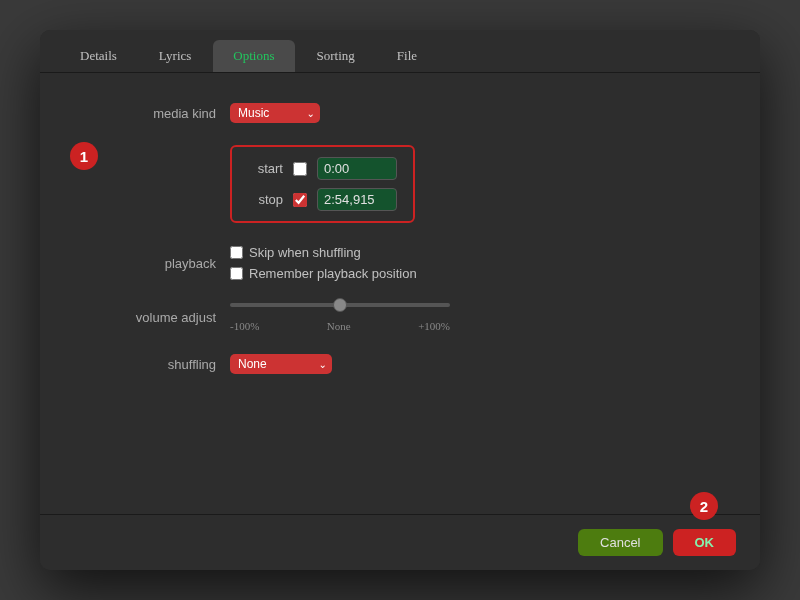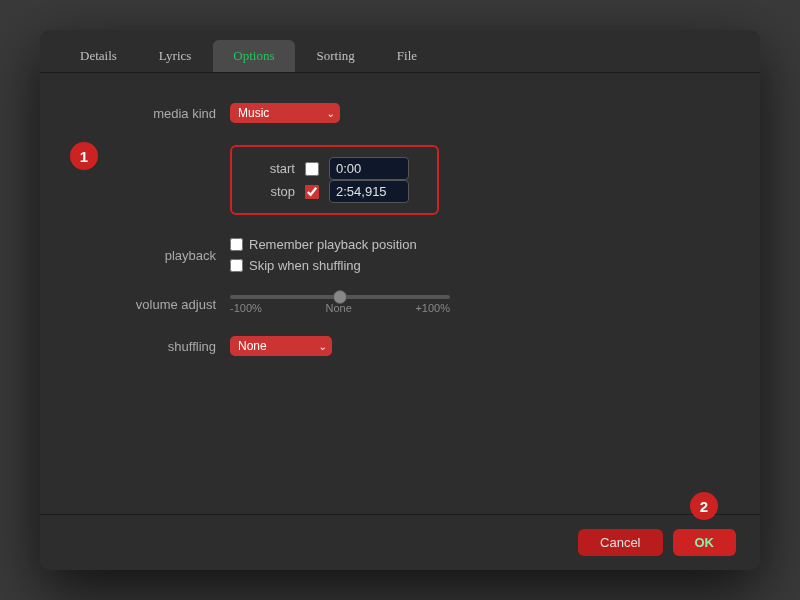--- a/index.html
+++ b/index.html
@@ -83,42 +83,42 @@
       display: inline-flex;
       align-items: center;
     }
 
     .media-kind-select {
       appearance: none;
       background: #cc3333;
       color: #ffffff;
       border: none;
       border-radius: 5px;
-      padding: 3px 36px 3px 8px;
+      padding: 3px 16px 3px 8px;
       font-size: 12px;
       cursor: pointer;
       outline: none;
     }
 
     .select-arrow {
       position: absolute;
       right: 5px;
       pointer-events: none;
       color: white;
       font-size: 10px;
     }
 
     
     .start-stop-box {
       border: 2px solid #cc2222;
       border-radius: 6px;
-      padding: 10px 28px;
-      display: flex;
-      flex-direction: column;
-      gap: 0;
+      padding: 10px 16px;
+      display: flex;
+      flex-direction: column;
+      gap: 8px;
       background: #2d2d2d;
     }
 
     .time-row {
       display: flex;
       align-items: center;
       gap: 10px;
     }
 
     .time-label {
@@ -129,21 +129,21 @@
     }
 
     .time-checkbox {
       width: 14px;
       height: 14px;
       accent-color: #cc3333;
       cursor: pointer;
     }
 
     .time-input {
-      background: #0f172a;
+      background: #14532d;
       border: 1px solid #555;
       border-radius: 4px;
       color: #e0e0e0;
       padding: 3px 6px;
       font-size: 13px;
       width: 80px;
       outline: none;
     }
 
     
@@ -218,21 +218,22 @@
       border-radius: 50%;
       background: #888888;
       cursor: pointer;
       border: 1px solid #555;
     }
 
     .volume-labels {
       display: flex;
       justify-content: space-between;
       width: 220px;
-      margin-top: 3px;
+      margin-top: 13px;
+      font-family: Liberation Serif, serif;
     }
 
     .volume-label-text {
       font-size: 11px;
       color: #888;
     }
 
     
     .equalizer-select {
       appearance: none;
@@ -259,21 +260,21 @@
     .btn {
       padding: 6px 22px;
       border-radius: 6px;
       font-size: 13px;
       cursor: pointer;
       border: none;
       outline: none;
     }
 
     .btn-cancel {
-      background: #b91c1c;
+      background: #4d7c0f;
       color: #e0e0e0;
       margin-left: 32px;
     }
 
     .btn-ok {
       background: #cc2222;
       color: #86efac;
       font-weight: 600;
     }
   </style>
@@ -325,25 +326,25 @@
           <input type="text" class="time-input" value="2:54,915" style="">
         </div>
       </div>
     </div>
 
     <div class="row">
       <div class="row-label">playback</div>
       <div class="playback-options">
         <label class="checkbox-label">
           <input type="checkbox" style="">
-          <span>Remember playback position</span>
+          <span>Skip when shuffling</span>
         </label>
         <label class="checkbox-label">
           <input type="checkbox" style="">
-          <span>Skip when shuffling</span>
+          <span>Remember playback position</span>
         </label>
       </div>
     </div>
 
     <div class="row">
       <div class="row-label">volume adjust</div>
       <div class="slider-wrapper">
         <input type="range" class="volume-slider" min="-100" max="100" value="0" style="">
         <div class="volume-labels">
           <span class="volume-label-text">-100%</span>

